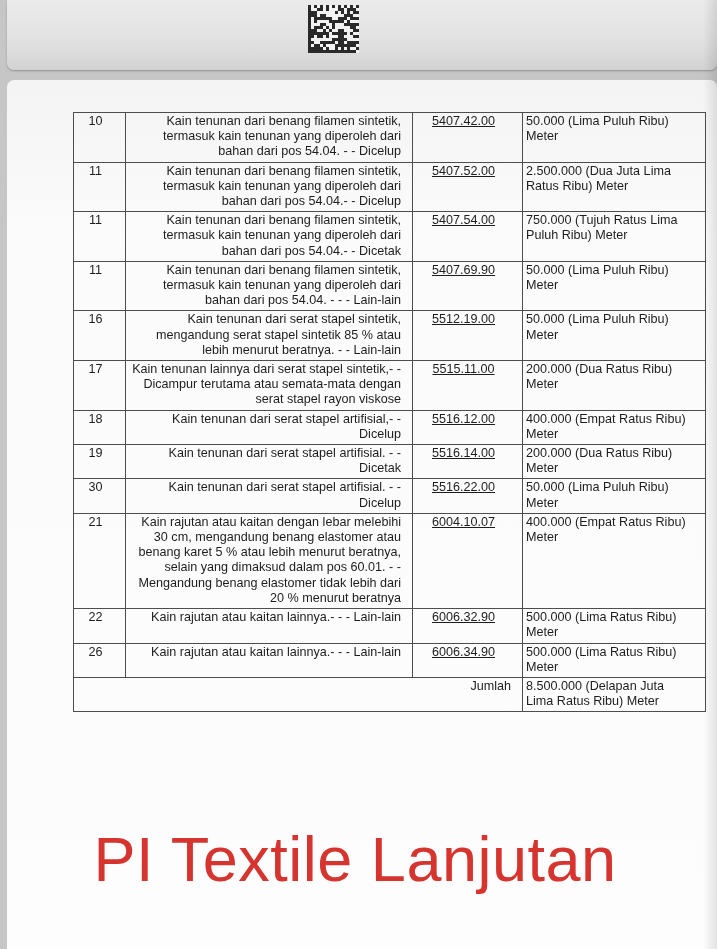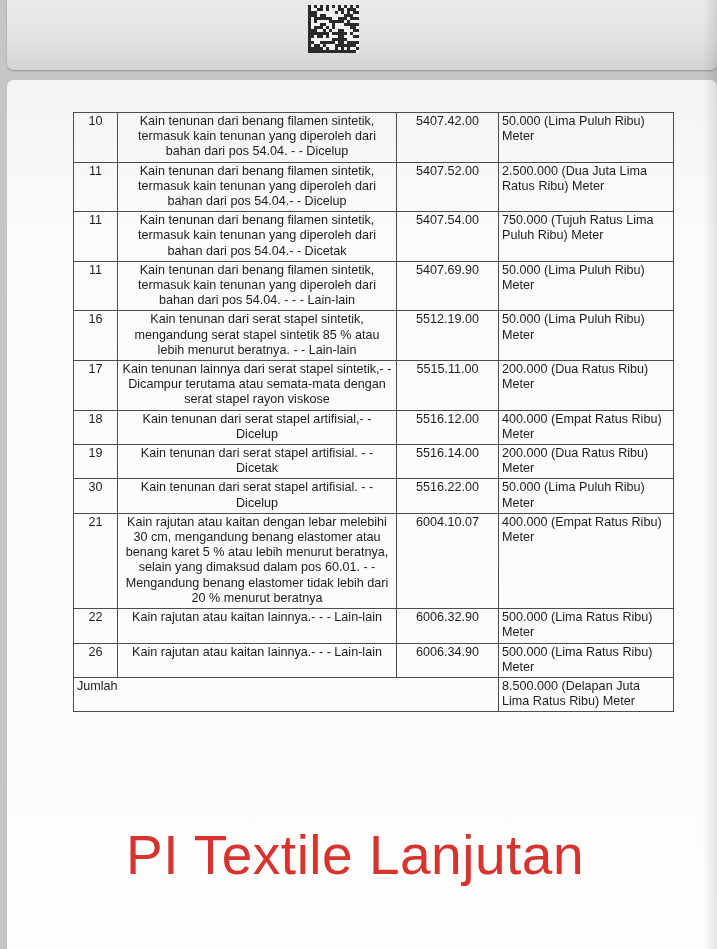--- a/index.html
+++ b/index.html
@@ -44,32 +44,32 @@
     width: 586px;
     border-collapse: collapse;
     font-size: 12.6px;
     line-height: 15.2px;
     color: #1d1d1d;
     table-layout: fixed;
   }
   table.goods td {
     border: 1px solid #4d4d4d;
     vertical-align: top;
-    padding: 1px 3px 2px 3px;
+    padding: 1px 11px 2px 3px;
   }
   td.col-no   { width: 37px;  text-align: center; }
-  td.col-desc { width: 272px; text-align: center; }
-  td.col-code { width: 95px;  text-align: center; }
+  td.col-desc { width: 272px; text-align: right; }
+  td.col-code { width: 95px;  text-align: center; text-decoration: underline; }
   td.col-qty  { width: 168px; text-align: left; }
-  td.footer-label { text-align: left; vertical-align: top; }
+  td.footer-label { text-align: right; vertical-align: top; }
   
   .caption {
     position: absolute; left: 0; right: 14px; top: 743px;
     text-align: center;
-    font-size: 55px;
+    font-size: 63px;
     letter-spacing: 0.5px;
     white-space: nowrap;
   }
 </style>
 </head>
 <body>
 
 <div class="prev-page">
   <div class="qr" id="qr">
       <div class="c b"></div>

